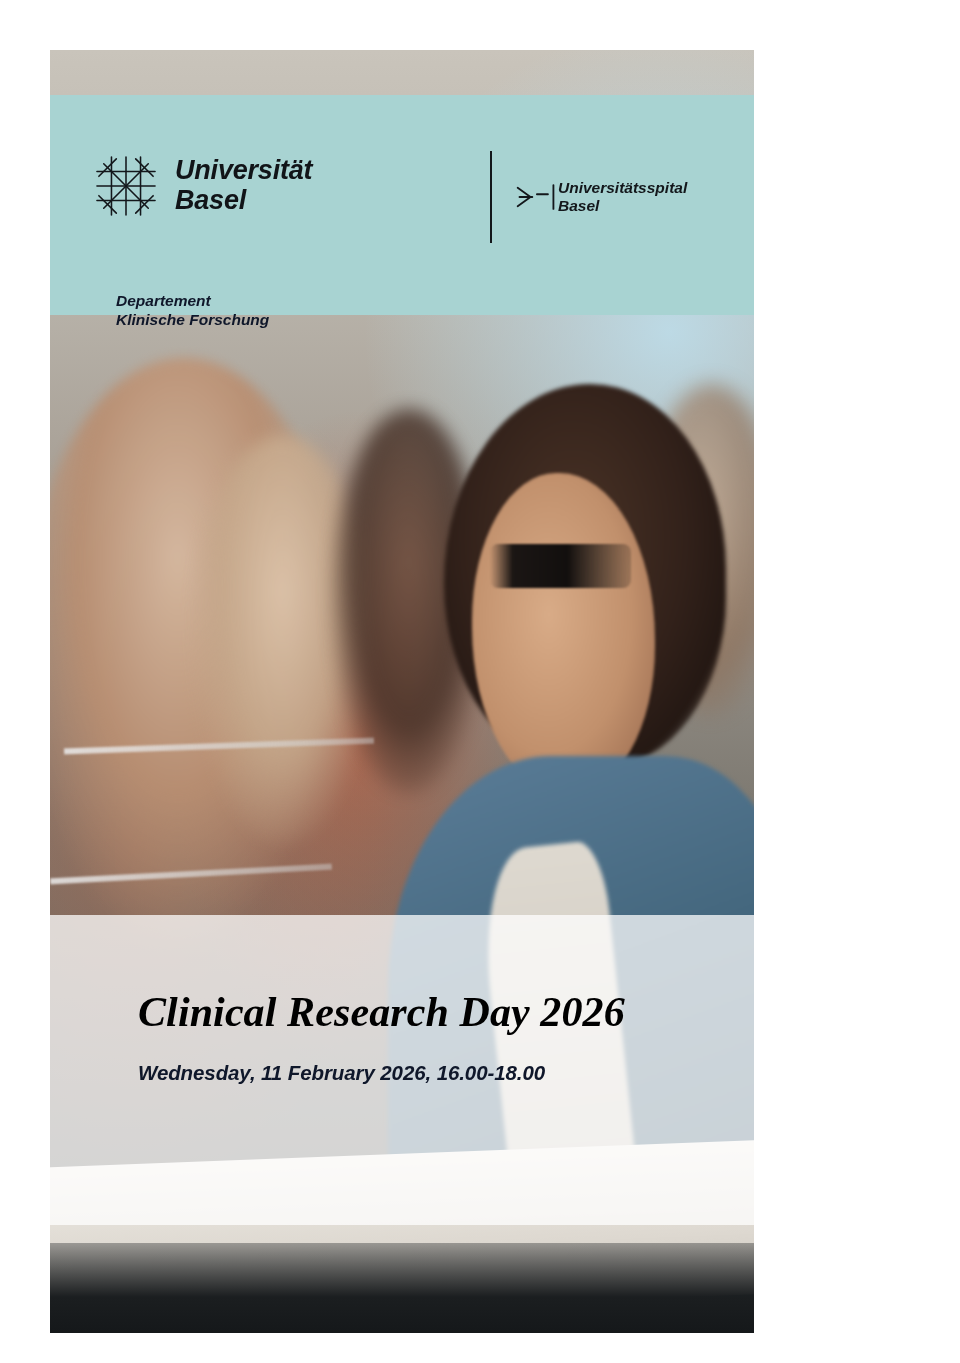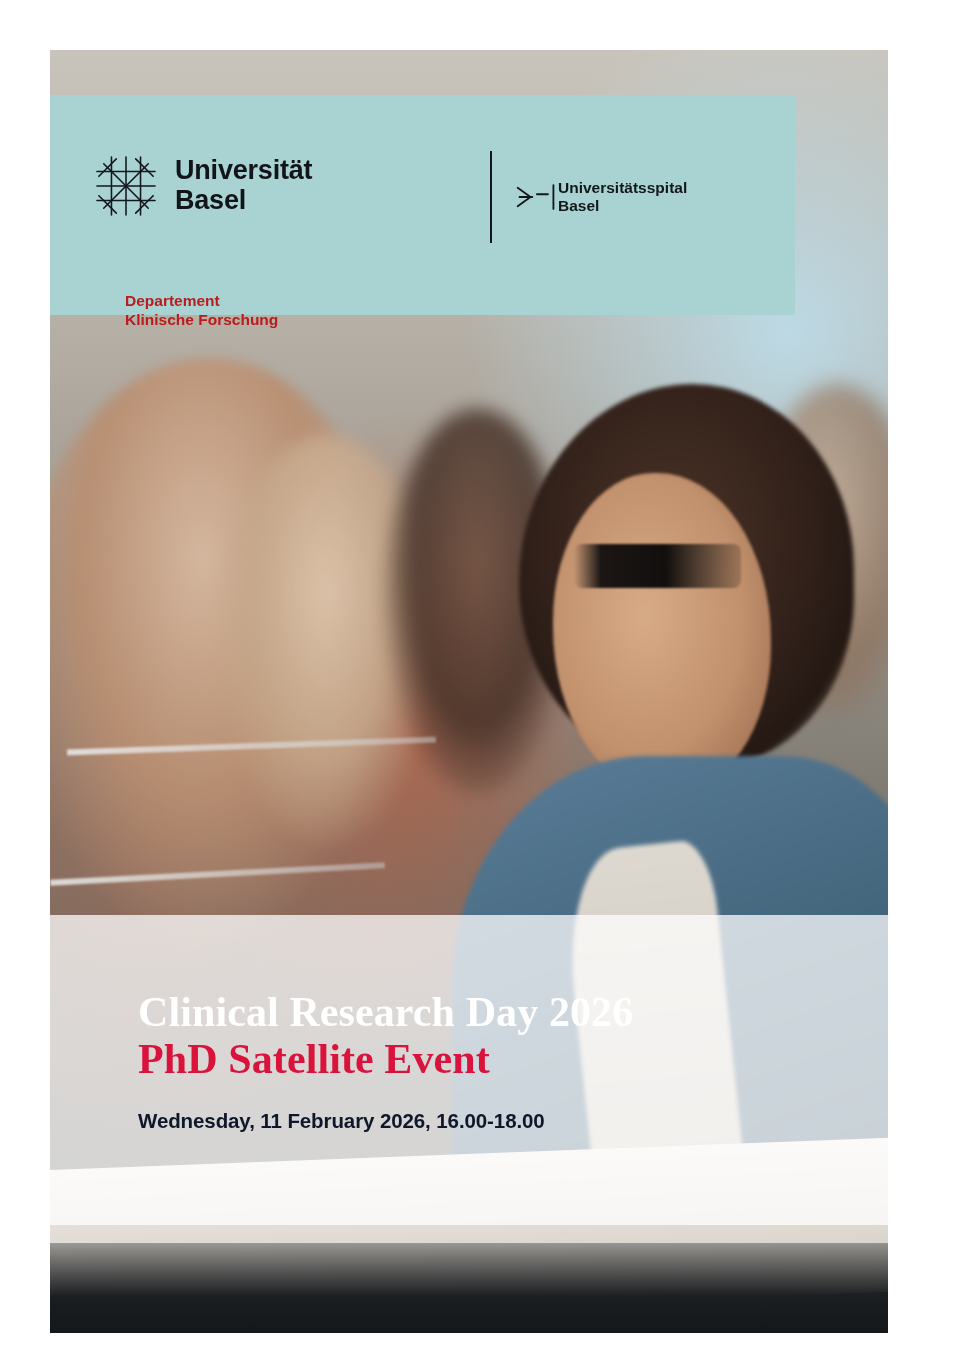--- a/index.html
+++ b/index.html
@@ -11,24 +11,25 @@
     width: 960px;
     height: 1363px;
     font-family: "Liberation Sans", sans-serif;
     overflow: hidden;
   }
 
   .poster {
     position: absolute;
     left: 50px;
     top: 50px;
-    width: 838px;
+    width: 704px;
     height: 1283px;
     overflow: hidden;
     background: #6d7c80;
+    font-style: italic;
   }
 
   
   .photo {
     position: absolute;
     inset: 0;
     background:
       
       radial-gradient(circle at 88% 22%, rgba(190,225,240,0.85) 0%, rgba(190,225,240,0.0) 26%),
       
@@ -164,26 +165,26 @@
   .unibas-word {
     font-family: "Liberation Sans", sans-serif;
     font-weight: bold;
     font-size: 27px;
     line-height: 1.12;
     color: #111418;
     letter-spacing: -0.2px;
   }
   .dept {
     position: absolute;
-    left: 125px;
+    left: 116px;
     top: 196px;
     font-size: 15.5px;
     font-weight: bold;
     line-height: 1.25;
-    color: #b91c1c;
+    color: #0f172a;
   }
   .usb-block {
     position: absolute;
     left: 490px;
     top: 56px;
     display: flex;
     align-items: stretch;
     height: 92px;
   }
   .usb-divider {
@@ -214,21 +215,21 @@
     position: absolute;
     left: 88px;
     top: 75px;
     right: 40px;
   }
   .title-main {
     font-family: "Liberation Serif", serif;
     font-weight: bold;
     font-size: 42px;
     line-height: 1.08;
-    color: #ffffff;
+    color: #000000;
     letter-spacing: 0.1px;
   }
   .title-sub {
     font-family: "Liberation Serif", serif;
     font-weight: bold;
     font-size: 42px;
     line-height: 1.08;
     color: #d9133c;
     margin-top: 2px;
     letter-spacing: 0.1px;
@@ -323,21 +324,20 @@
           <span>Basel</span>
         </span>
       </div>
     </div>
 
   </div>
 
   <div class="text-panel">
     <div class="text-inner">
       <div class="title-main">Clinical Research Day 2026</div>
-      <div class="title-sub">PhD Satellite Event</div>
       <div class="when">Wednesday, 11 February 2026, 16.00-18.00</div>
       <div class="where">
         <br>
       </div>
     </div>
   </div>
 
 </div>
 
 </body></html>

